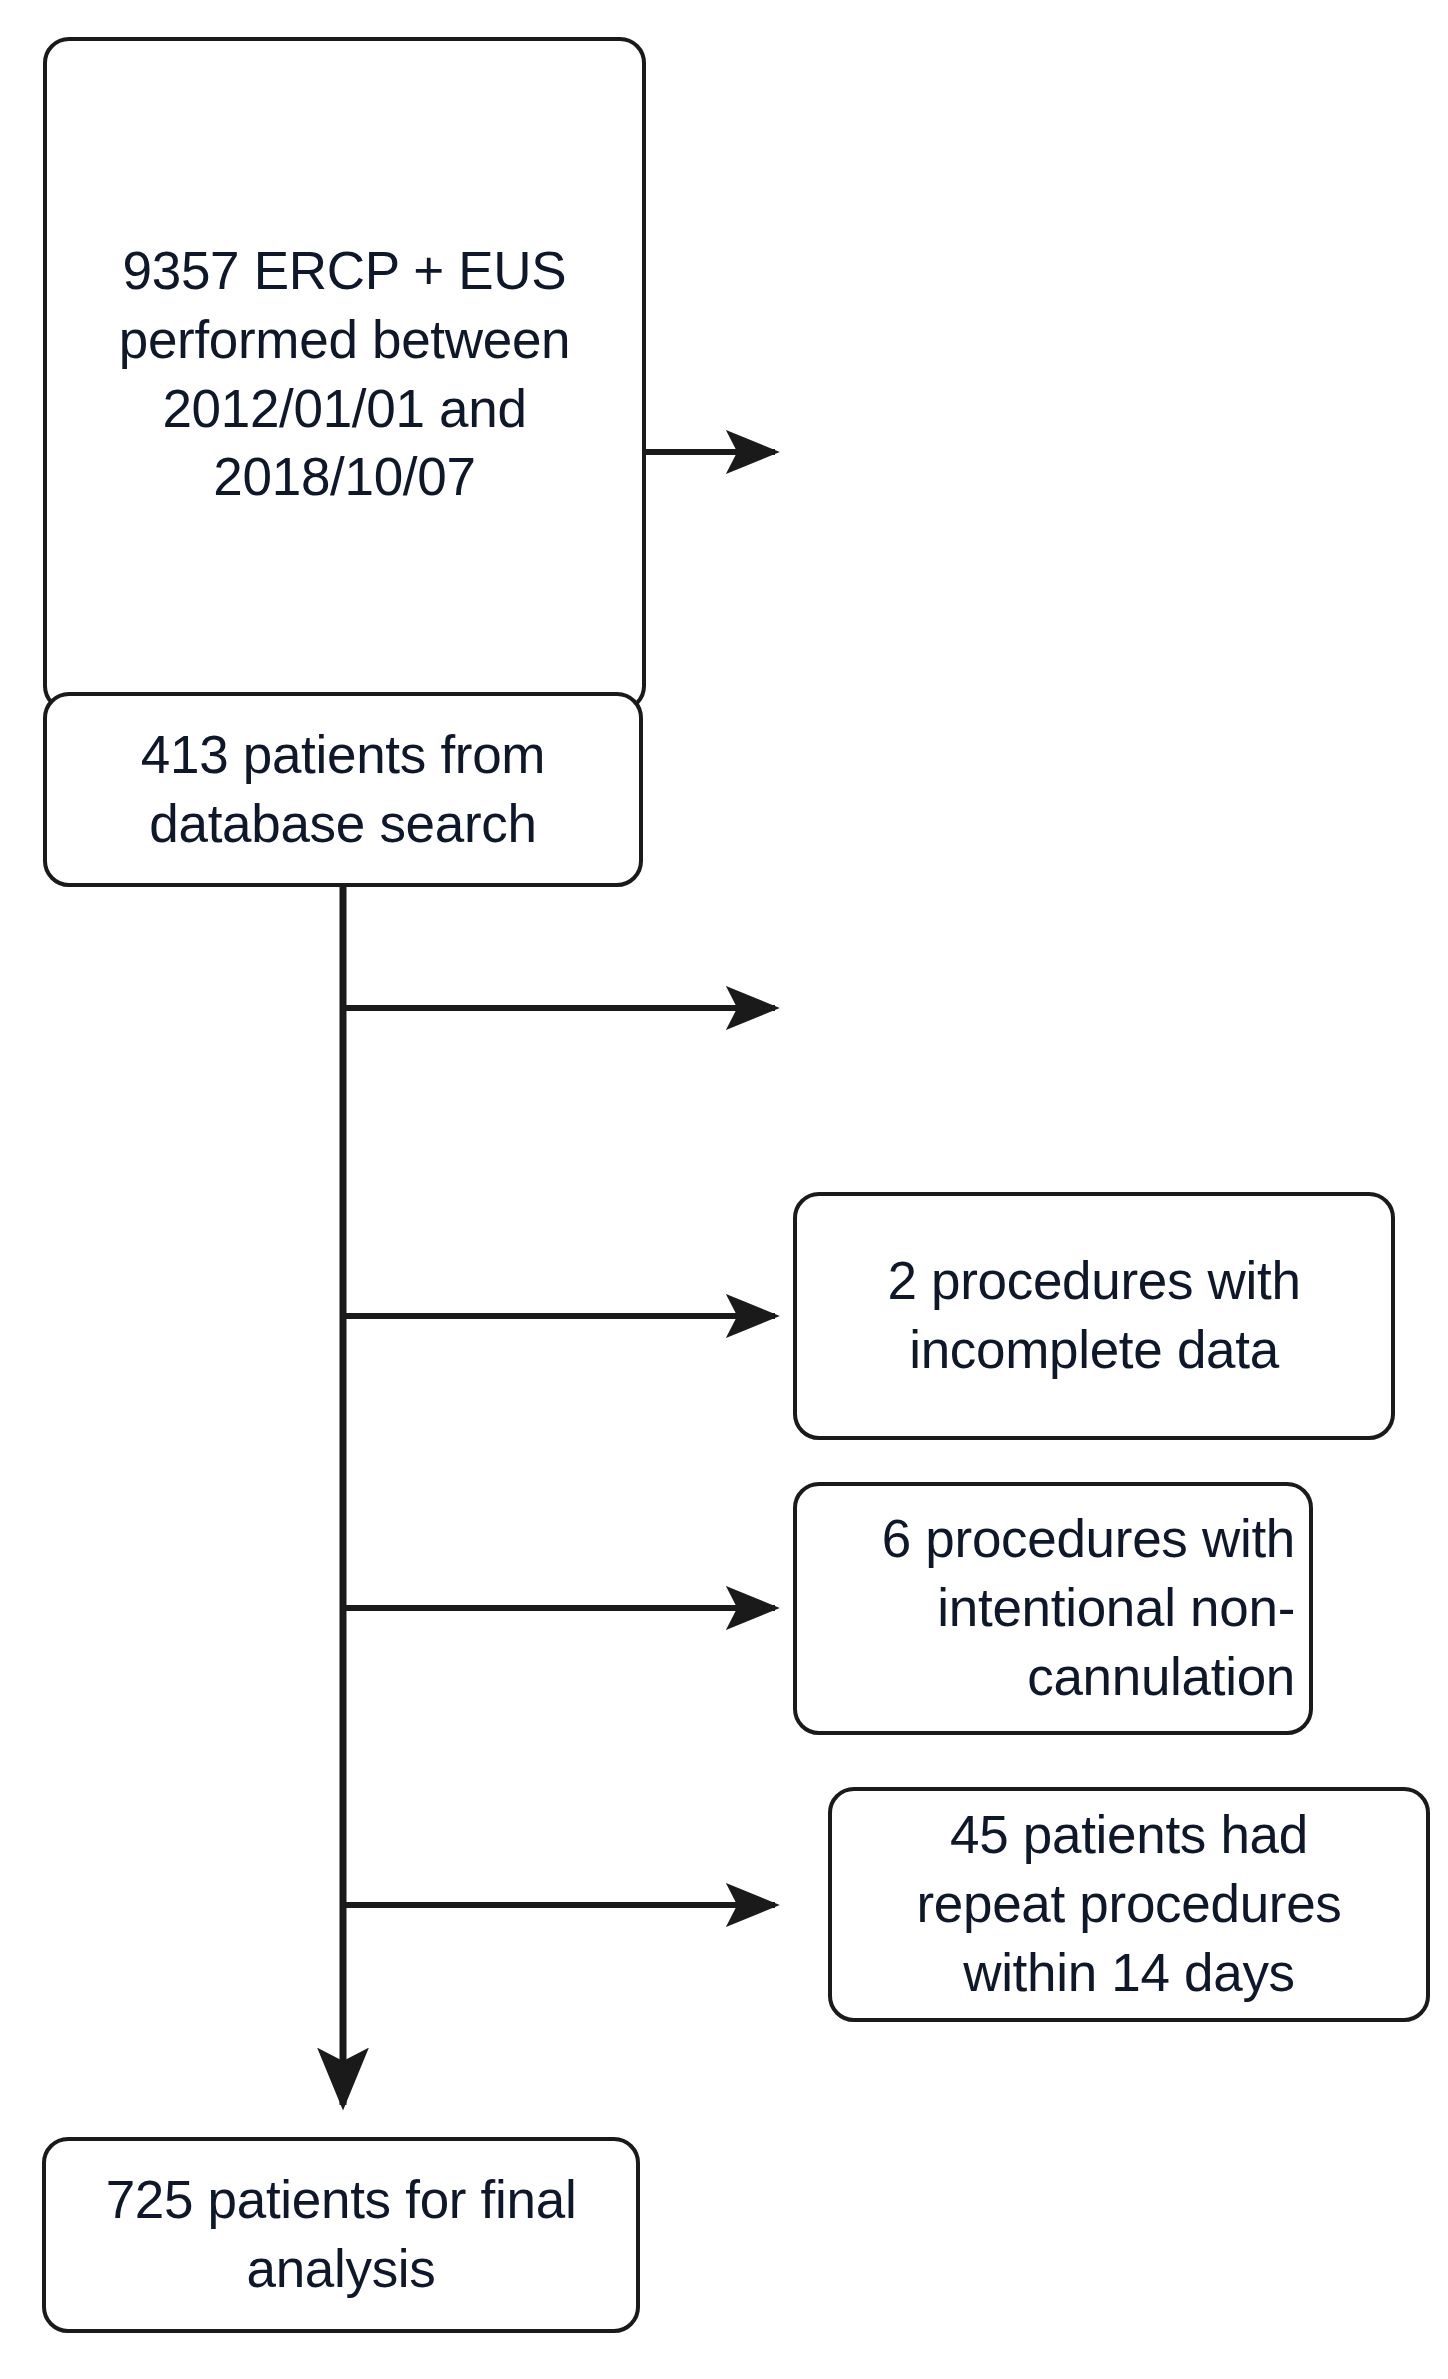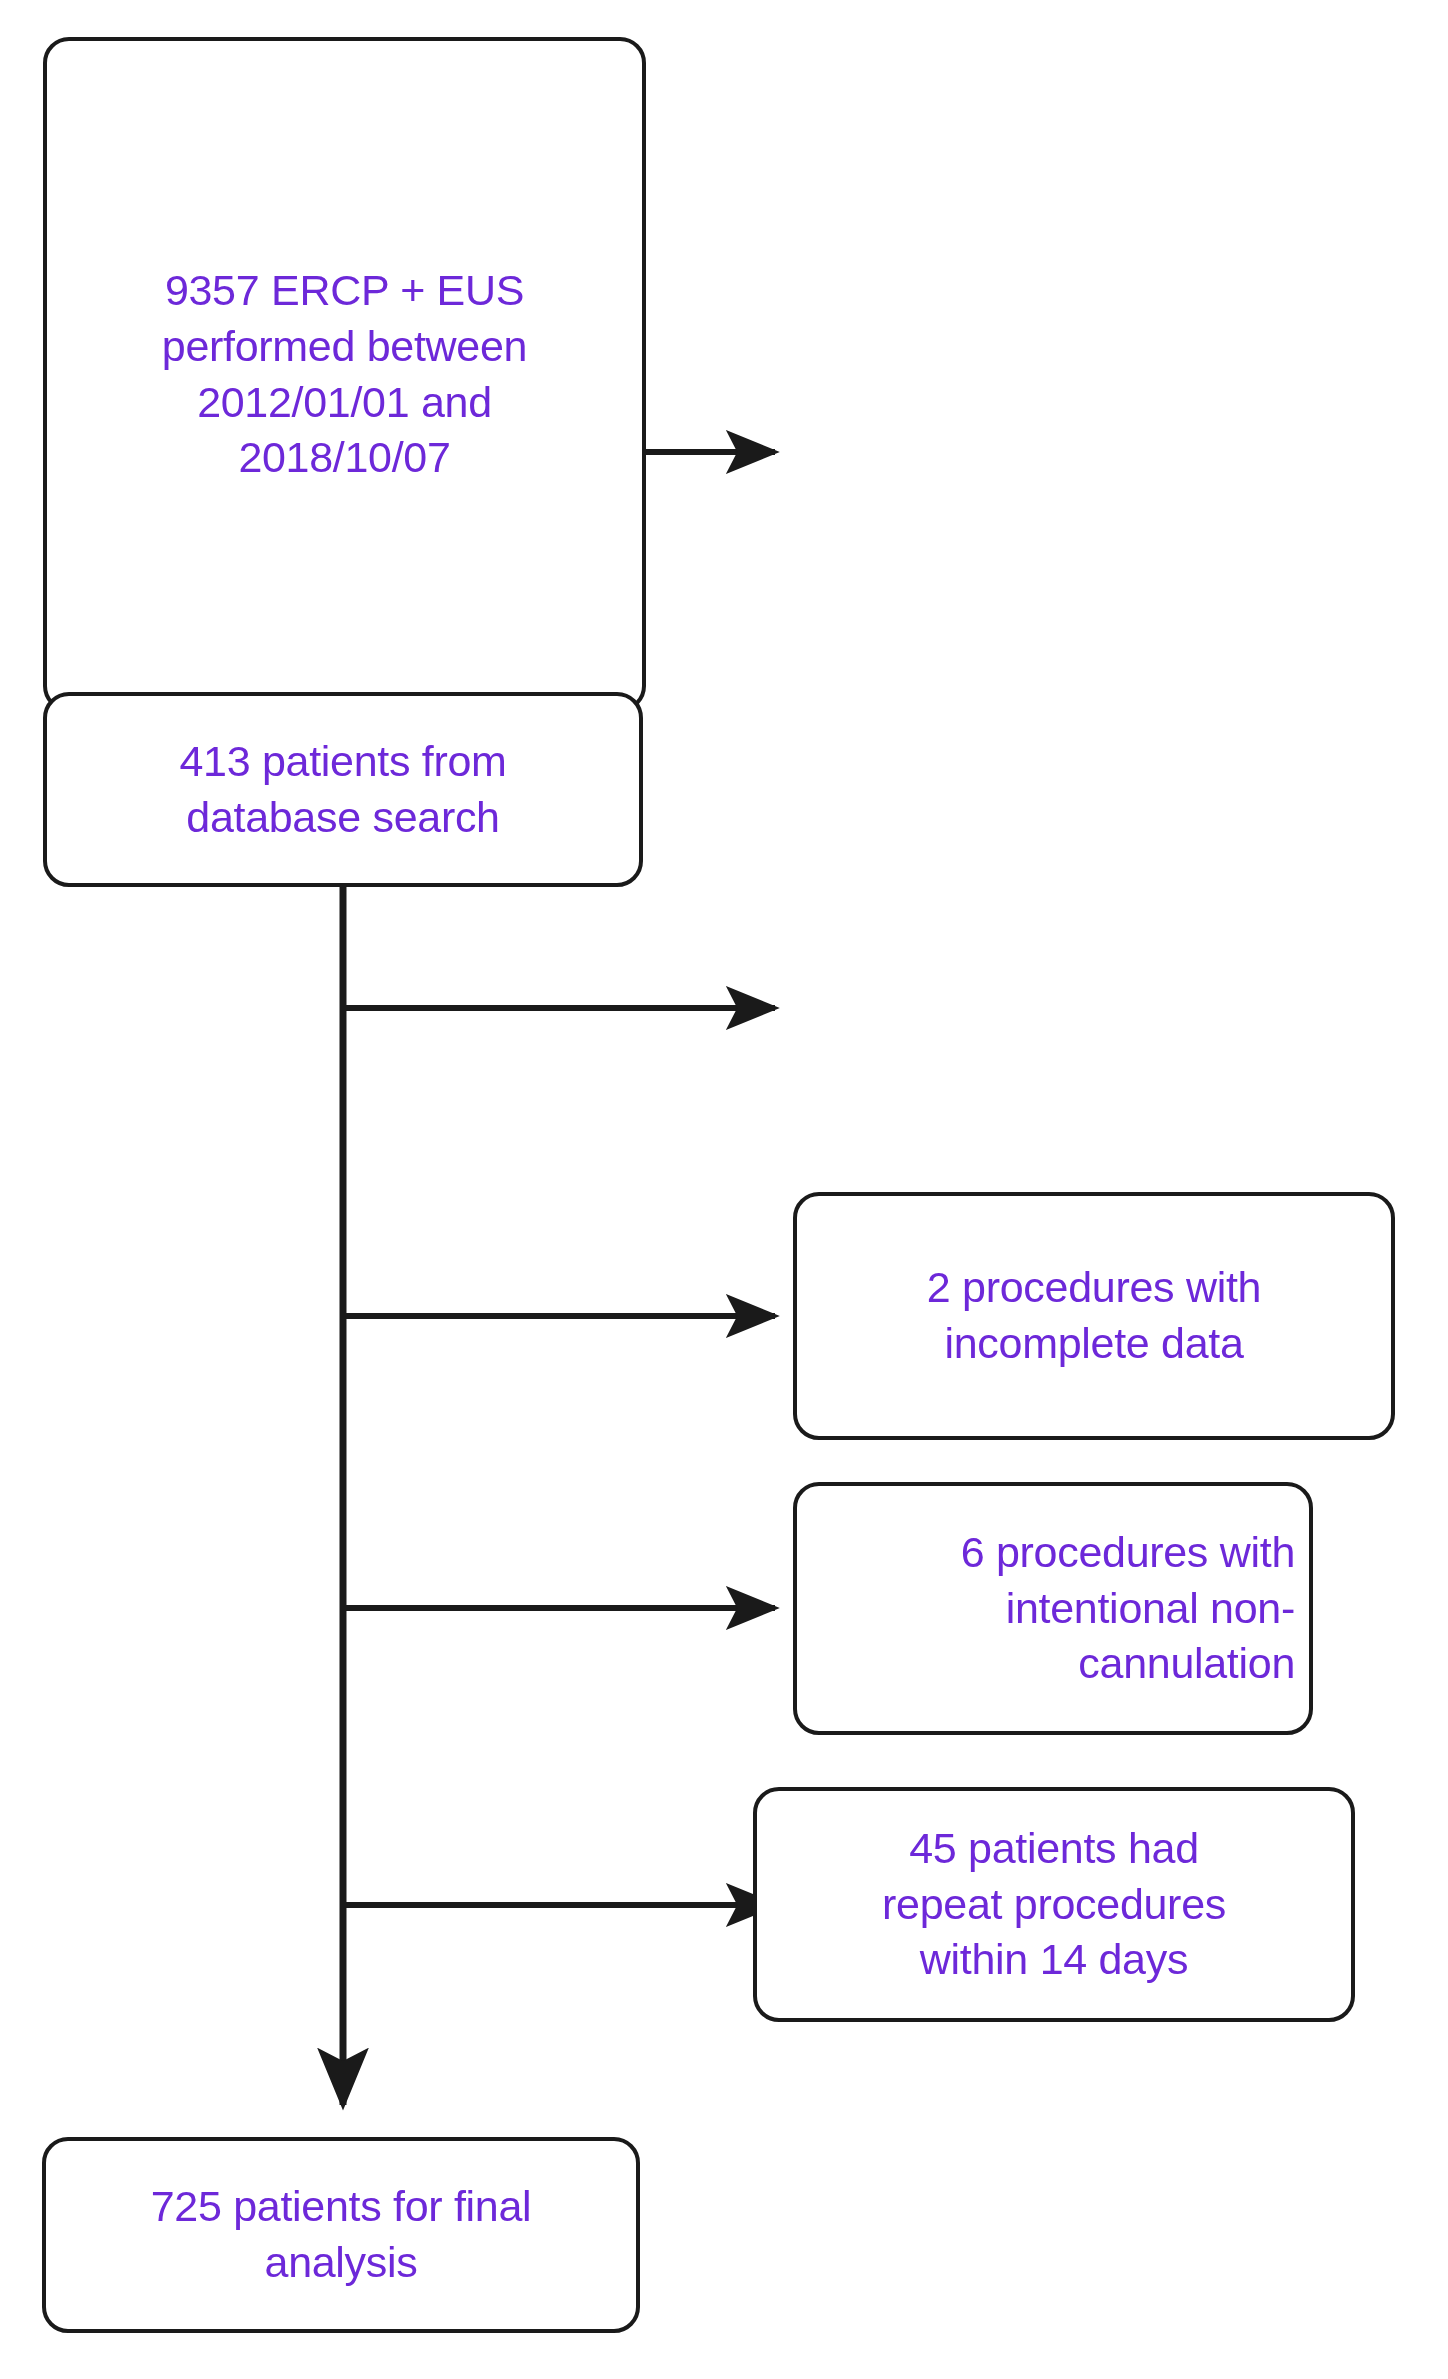--- a/index.html
+++ b/index.html
@@ -36,23 +36,23 @@
     background: #ffffff;
     display: flex;
     align-items: center;
     justify-content: center;
     text-align: center;
     padding: 6px 14px;
   }
   .node-text {
     display: block;
     width: 100%;
-    font-size: 43px;
+    font-size: 53px;
     line-height: 1.30;
-    color: #6d28d9;
+    color: #0f172a;
     white-space: pre-line;
     letter-spacing: -0.3px;
   }
 </style>
 </head>
 <body>
 
 <div id="flow-root">
 
   <svg id="flow-svg" viewBox="0 0 1448 2379" xmlns="http://www.w3.org/2000/svg">
@@ -100,19 +100,19 @@
     <span class="node-text">2 procedures with
 incomplete data</span>
   </div>
 
   <div class="node-box" style="left:793px; top:1482px; width:520px; height:253px;text-align:right;">
     <span class="node-text">6 procedures with
 intentional non-
 cannulation</span>
   </div>
 
-  <div class="node-box" style="left:753px; top:1787px; width:602px; height:235px;">
+  <div class="node-box" style="left:828px; top:1787px; width:602px; height:235px;">
     <span class="node-text">45 patients had
 repeat procedures
 within 14 days</span>
   </div>
 
 </div>
 
 </body></html>

